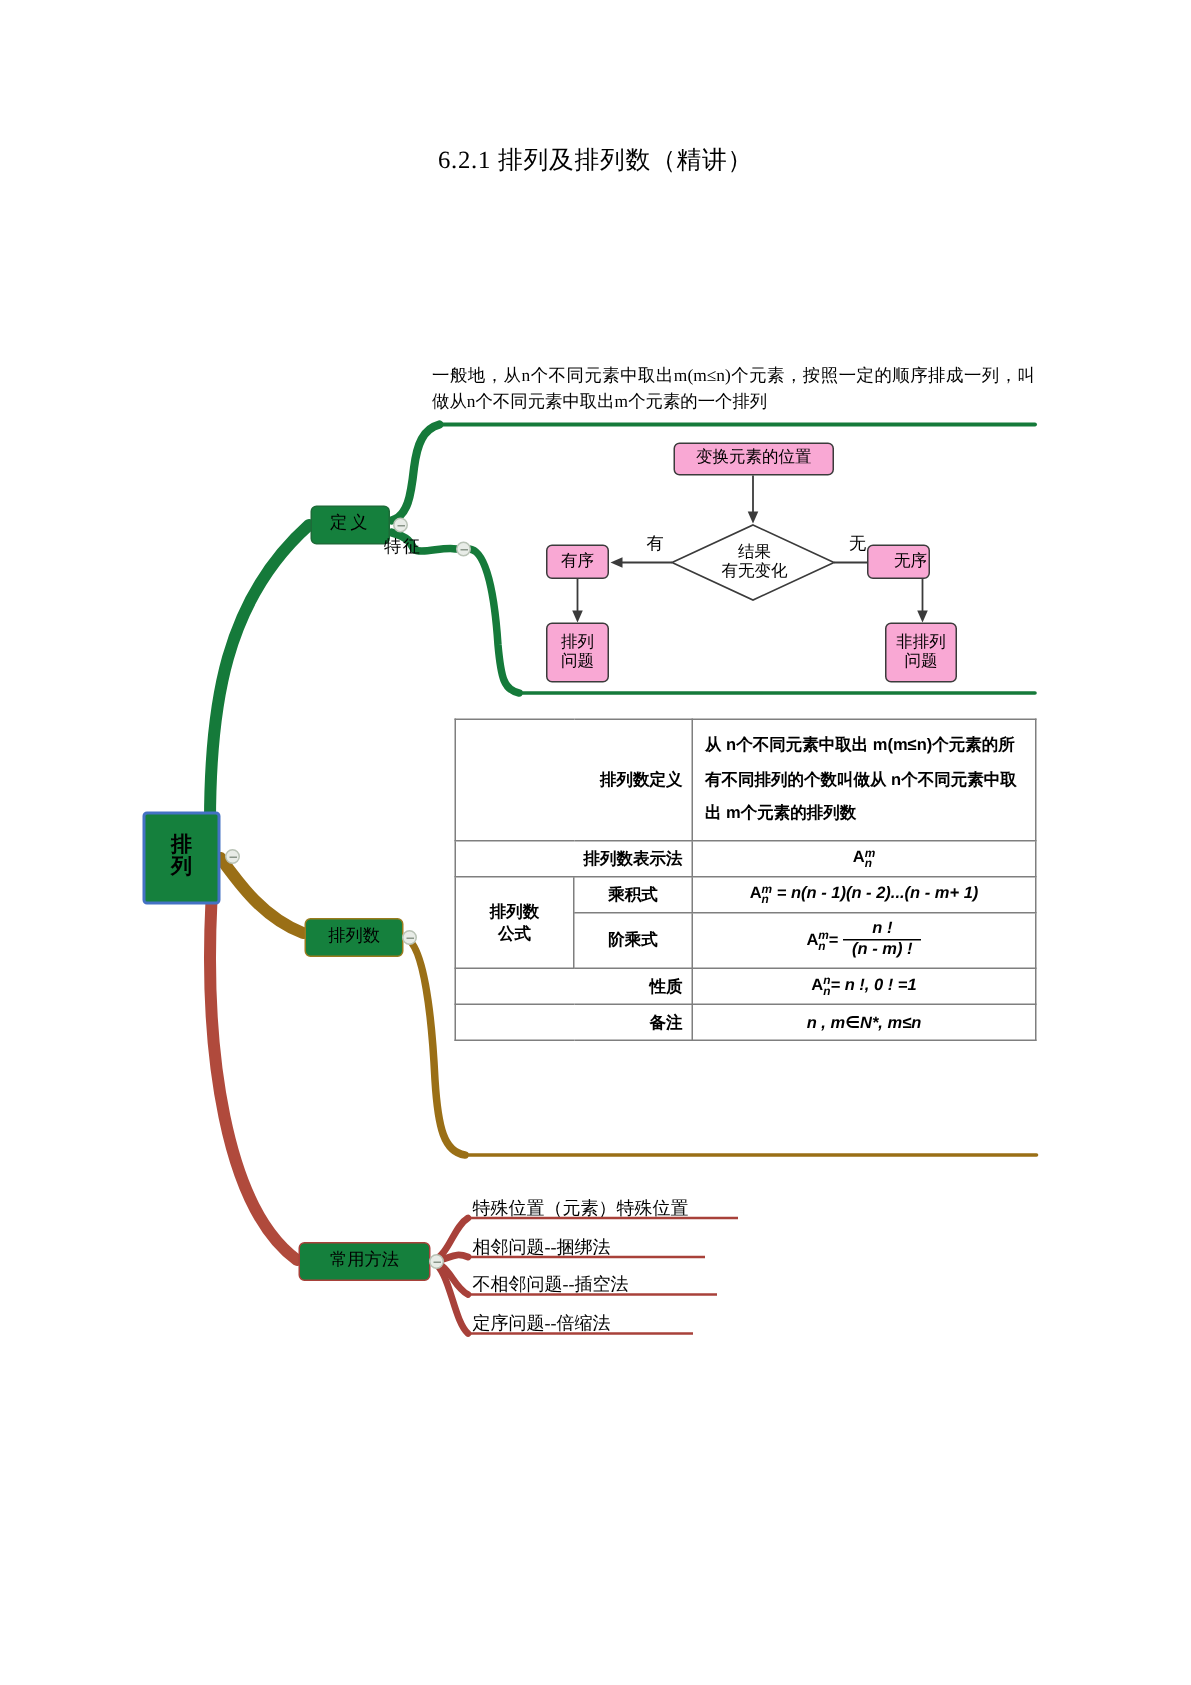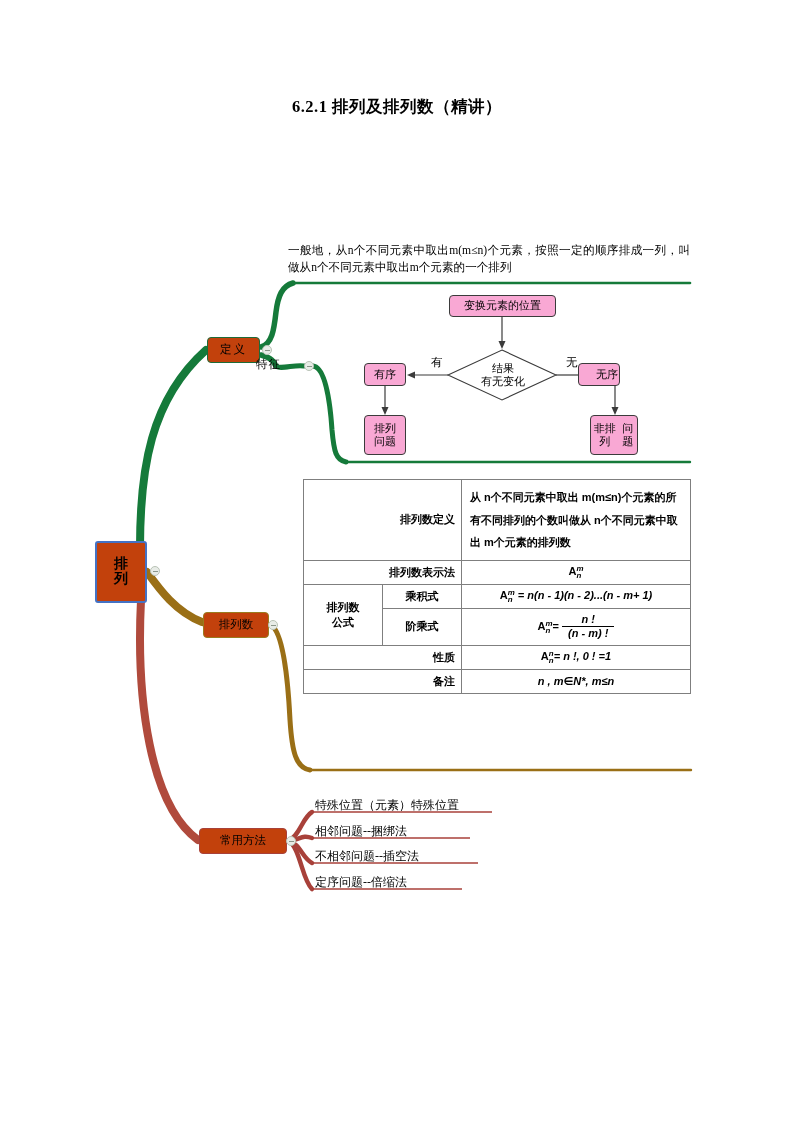--- a/index.html
+++ b/index.html
@@ -19,21 +19,21 @@
     overflow: hidden;
   }
 
   
   #doc-title {
     position: absolute;
     left: 0; top: 96px;
     width: 794px;
     text-align: center;
     font-family: "Liberation Serif", "DejaVu Serif", serif;
-    font-weight: bold;
+    font-weight: normal;
     font-size: 16.5px;
     letter-spacing: 0.5px;
     color: #000;
   }
 
   
   #section-header {
     position: absolute;
     left: 67px; top: 164px;
     width: 660px; height: 32px;
@@ -58,21 +58,21 @@
     left: 0; top: 0;
     width: 794px; height: 1123px;
     pointer-events: none;
   }
   #mindmap svg { display: block; }
 
   
   .node {
     position: absolute;
     box-sizing: border-box;
-    background: #c2410c;
+    background: #15803d;
     display: flex;
     align-items: center;
     justify-content: center;
     text-align: center;
     font-family: "Liberation Serif", "DejaVu Serif", serif;
     color: #000;
     line-height: 1.15;
   }
 
   #node-root {
@@ -160,21 +160,21 @@
     text-align: center;
     font-size: 11px;
     font-family: "Liberation Serif", "DejaVu Serif", serif;
     line-height: 1.2;
     color: #000;
   }
   #flow-top   { left: 449px; top: 295px; width: 107px; height: 22px; }
   #flow-yes   { left: 364px; top: 363px; width: 42px;  height: 23px; }
   #flow-no    { left: 578px; top: 363px; width: 42px;  height: 23px; padding-left: 16px; }
   #flow-perm  { left: 364px; top: 415px; width: 42px;  height: 40px; flex-direction: column; }
-  #flow-nperm { left: 590px; top: 415px; width: 48px;  height: 40px; flex-direction: row; }
+  #flow-nperm { left: 590px; top: 415px; width: 48px;  height: 40px; flex-direction: column; }
   #flow-perm span, #flow-nperm span { display:block; line-height: 1.18; }
 
   #flow-diamond-label {
     position: absolute;
     left: 456px; top: 362px;
     width: 94px;
     text-align: center;
     font-size: 11px;
     line-height: 1.2;
     font-family: "Liberation Serif", "DejaVu Serif", serif;

